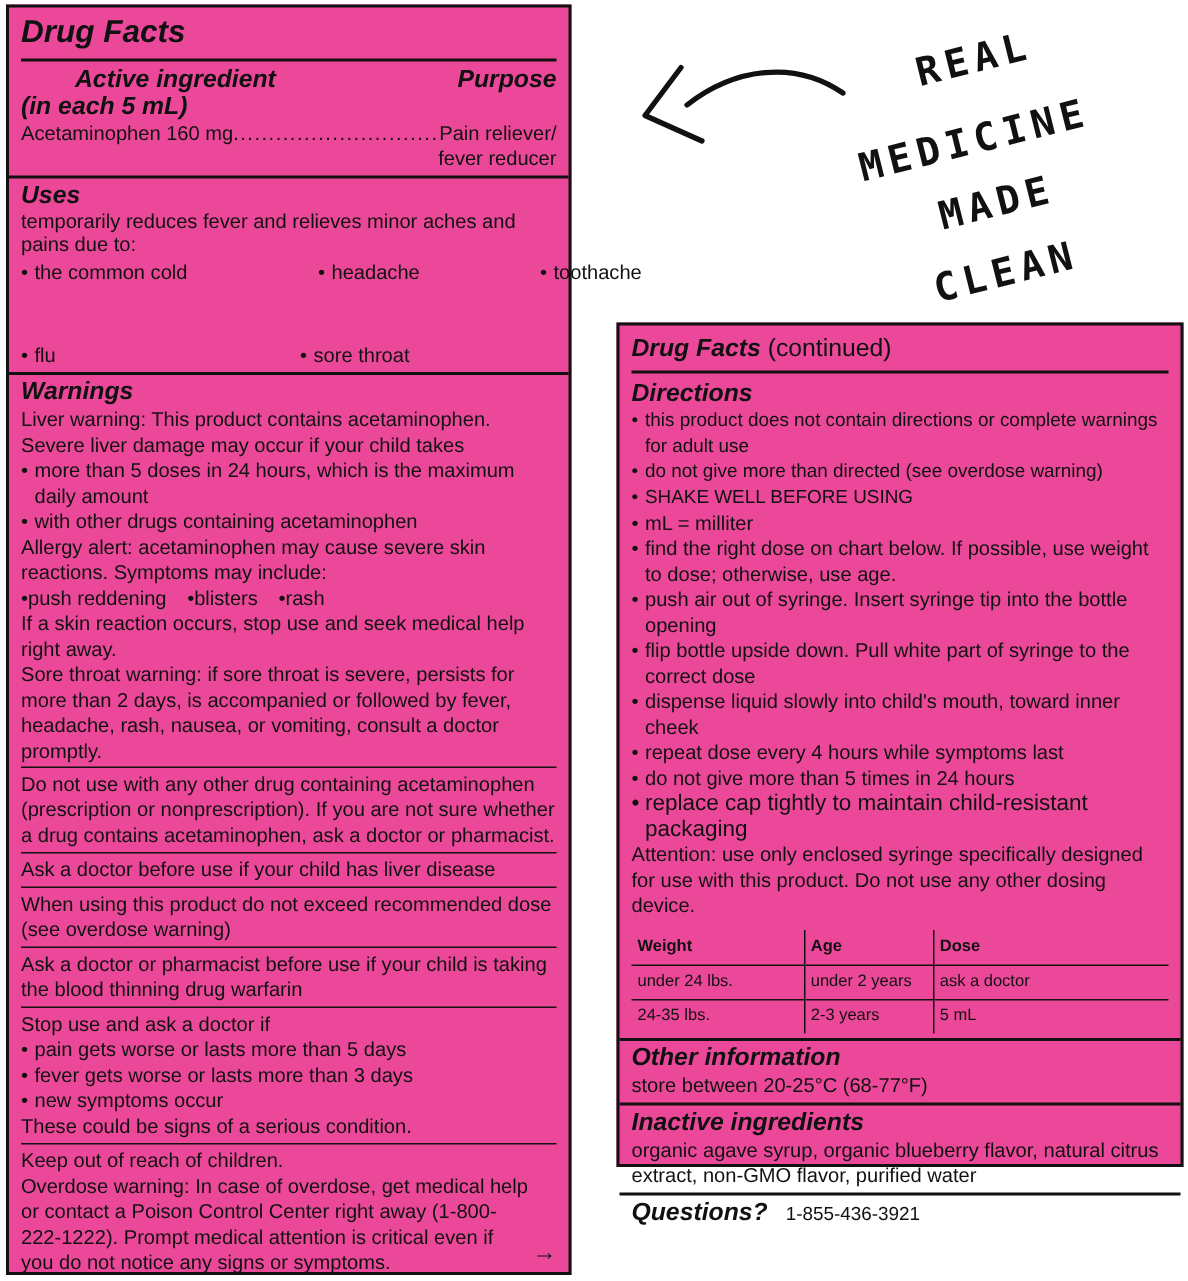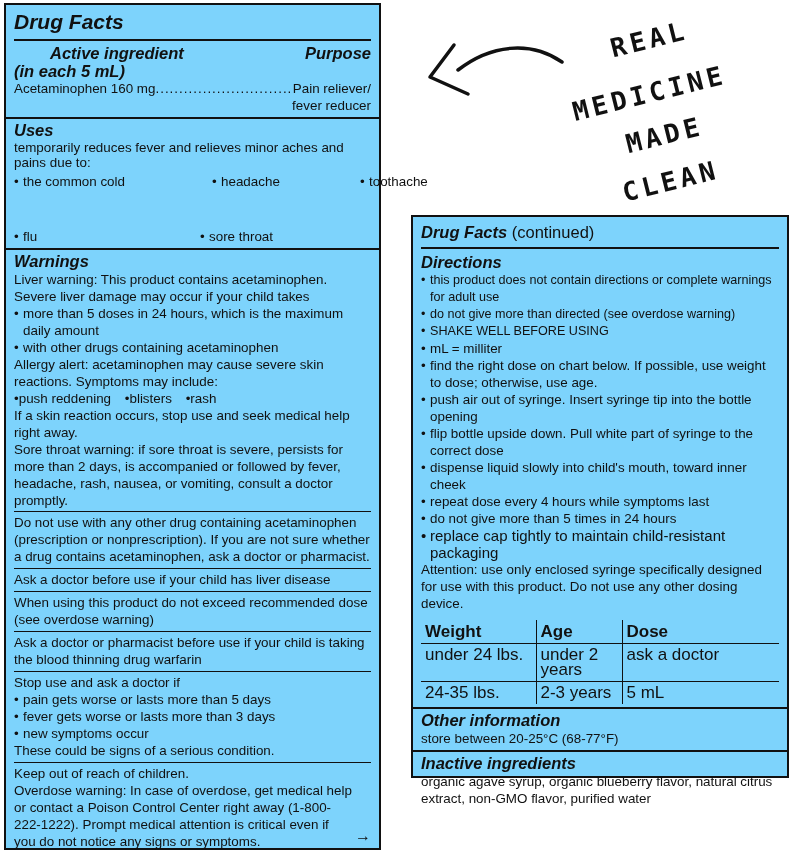--- a/index.html
+++ b/index.html
@@ -1,19 +1,19 @@
 <!DOCTYPE html>
 <html><head>
 <meta charset="utf-8">
 <style>
   * { box-sizing: border-box; margin: 0; padding: 0; }
   html, body { width: 792px; height: 854px; background: #ffffff; overflow: hidden; }
   body { position: relative; font-family: "Liberation Sans", sans-serif; color: #111111; font-size: 13.4px; line-height: 17px; }
 
-  .panel { position: absolute; border: 2.5px solid #111; background: #7dd3fc; }
+  .panel { position: absolute; border: 2.5px solid #111; background: #ec4899; }
   #left-panel { left: 4px; top: 3px; width: 377px; height: 847px; }
   #right-panel { left: 411px; top: 215px; width: 378px; height: 563px; }
 
   .title { font-weight: bold; font-style: italic; font-size: 21px; line-height: 26px; padding: 4px 8px 4px 8px; }
   .title-small { font-size: 16.5px; line-height: 22px; padding: 4px 8px 4px 8px; }
   .title-small .plain { font-style: normal; font-weight: normal; }
   .rule-thin { height: 0; border-top: 2px solid #111; margin: 0 8px; }
   .section { border-top: 2.5px solid #111; padding: 2px 8px 3px 8px; }
   .section.first { border-top: none; }
   .sub { border-top: 1.6px solid #111; margin: 0 8px; padding: 2px 0 3px 0; }
@@ -24,21 +24,21 @@
   .bullet { display: flex; }
   .bullet::before { content: "\2022"; display: inline-block; width: 9px; flex: 0 0 9px; }
   .bullets-grid { display: grid; grid-template-columns: 160px 110px 90px; gap: 38px; }
   .inline-bullets span { margin-right: 10px; }
   .inline-bullets span::before { content: "\2022 "; }
 
   .dots-row { display: flex; align-items: flex-start; }
   .dots { flex: 1; overflow: hidden; white-space: nowrap; letter-spacing: 1px; }
   .purpose { text-align: right; }
 
-  table.dose { border-collapse: collapse; width: 100%; margin-top: 8px; font-size: 17px; }
+  table.dose { border-collapse: collapse; width: 100%; margin-top: 8px; font-size: 11px; }
   table.dose th { text-align: left; font-weight: bold; padding: 3px 6px 3px 4px; border-bottom: 1.6px solid #111; }
   table.dose td { vertical-align: top; padding: 3px 6px 4px 4px; border-bottom: 1.6px solid #111; line-height: 15px; }
   table.dose tr:last-child td { border-bottom: none; }
   table.dose th + th, table.dose td + td { border-left: 1.6px solid #111; }
 
   .arrow-right { position: absolute; right: 8px; bottom: 4px; font-size: 16px; }
 
   #doodle { position: absolute; left: 410px; top: 0px; width: 380px; height: 205px; }
   .hand { font-family: "DejaVu Sans Mono", monospace; font-weight: bold; font-size: 26px; fill: #111; letter-spacing: 4px; }
 </style>
@@ -184,13 +184,17 @@
   <div class="section">
     <h2>Other information</h2>
     <div>store between 20-25°C (68-77°F)</div>
   </div>
 
   <div class="section">
     <h2>Inactive ingredients</h2>
     <div>organic agave syrup, organic blueberry flavor, natural citrus extract, non-GMO flavor, purified water</div>
   </div>
 
+  <div class="section" style="display:flex;align-items:baseline;gap:12px;">
+    <h2>Questions?</h2>
+    <span class="b" style="font-size:12.6px;">1-855-436-3921</span>
+  </div>
 </div>
 
 </body></html>

